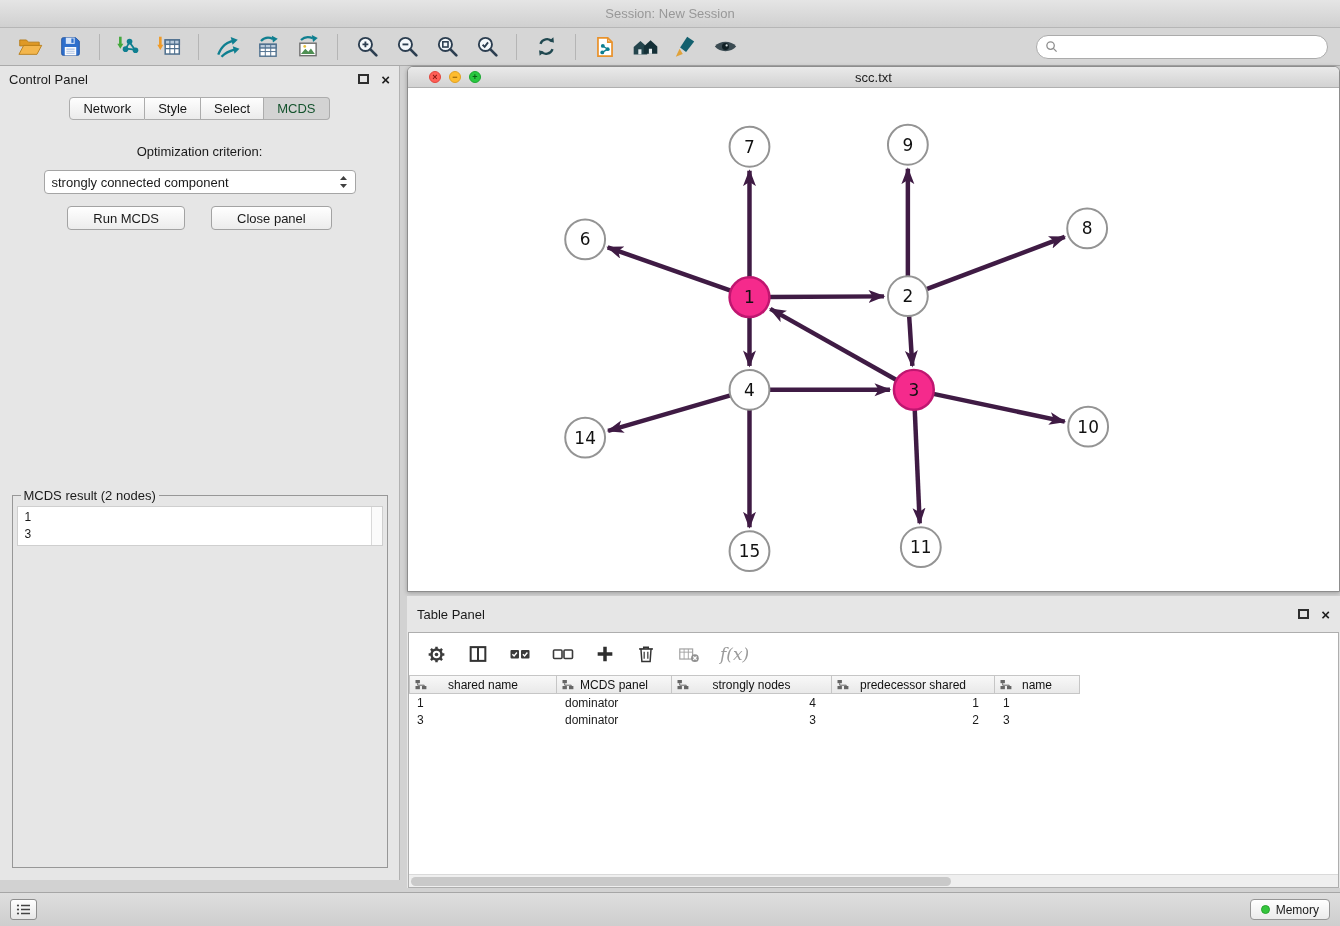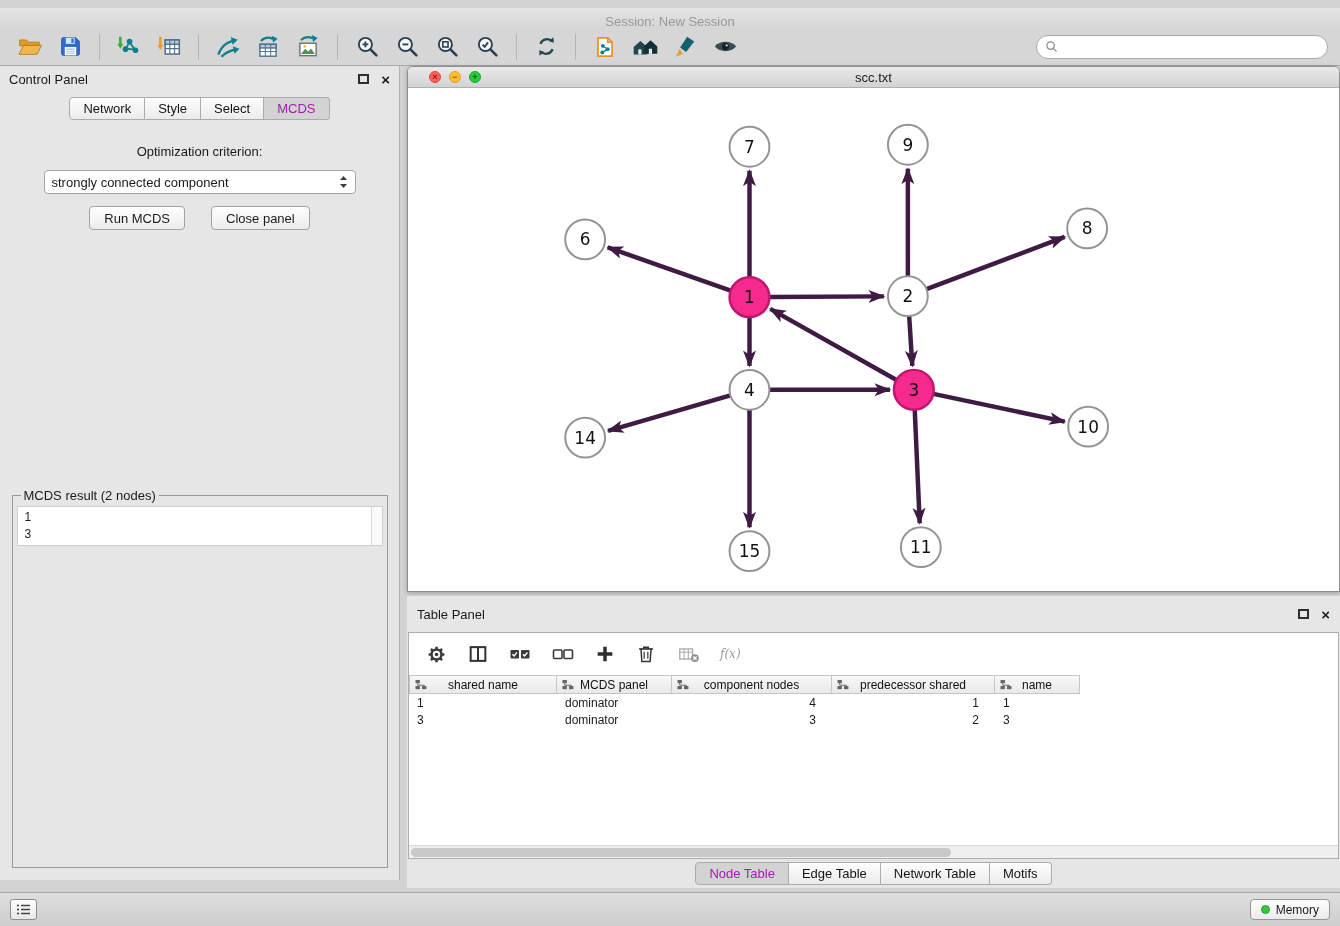--- a/index.html
+++ b/index.html
@@ -3,21 +3,21 @@
 <meta charset="utf-8">
 <style>
   * { margin:0; padding:0; box-sizing:border-box; }
   html,body { width:1340px; height:926px; }
   body {
     font-family:"Liberation Sans","DejaVu Sans",sans-serif;
     background:#d2d2d2; position:relative; overflow:hidden; color:#1a1a1a;
   }
 
   
-  .titlebar { position:absolute; top:8px; left:0; right:0; height:28px;
+  .titlebar { position:absolute; top:0; left:0; right:0; height:28px;
     background:linear-gradient(#e5e5e5,#d0d0d0); border-bottom:1px solid #b6b6b6;
     display:flex; align-items:center; justify-content:center; }
   .titlebar .title { font-size:13px; color:#989898; }
 
   
   .toolbar { position:absolute; top:28px; left:0; right:0; height:38px;
     background:#d6d6d6; border-bottom:1px solid #aaaaaa;
     display:flex; align-items:center; padding:0 12px; gap:4px; }
   .tbtn { width:36px; height:32px; display:flex; align-items:center; justify-content:center; border-radius:4px; }
   .tbtn svg { display:block; }
@@ -35,29 +35,29 @@
   .ph-spacer { flex:1; }
   .float-icon { width:11px; height:10px; border:2px solid #2e2e2e; margin-right:12px; }
   .close-x { font-size:15px; font-weight:bold; color:#1e1e1e; line-height:1; }
   .close-x::before { content:"×"; }
 
   .tabs-row { display:flex; justify-content:center; margin-top:5px; flex:0 0 auto; }
   .tab { font-size:13px; padding:3px 13px; background:linear-gradient(#fefefe,#ebebeb);
     border:1px solid #acacac; border-left:none; color:#141414; white-space:nowrap; }
   .tab:first-child { border-left:1px solid #acacac; border-radius:4px 0 0 4px; }
   .tab:last-child { border-radius:0 4px 4px 0; }
-  .tab.active { background:#d3d3d3; color:#a21caf; }
+  .tab.active { background:#d3d3d3; color:#14532d; }
 
   .cp-body { flex:1; display:flex; flex-direction:column; align-items:center; padding-top:24px; overflow:hidden; }
   .opt-label { font-size:13px; }
   .dropdown { margin-top:11px; width:312px; height:24px; background:#fff;
     border:1px solid #a5a5a5; border-radius:4px; display:flex; align-items:center; padding:0 7px; }
   .dropdown .dd-value { font-size:13px; flex:1; }
   .btn-row { margin-top:12px; display:flex; gap:26px; }
-  .push-btn { font-size:13px; height:24px; padding:0 14px; background:linear-gradient(#ffffff,#ececec);
+  .push-btn { font-size:13px; height:24px; padding:0 25px; background:linear-gradient(#ffffff,#ececec);
     border:1px solid #a3a3a3; border-radius:4px; display:flex; align-items:center; }
 
   fieldset.result-box { margin-top:auto; margin-bottom:12px; width:376px; height:380px;
     border:1px solid #979797; padding:3px 4px 4px 4px; }
   fieldset.result-box legend { font-size:13px; padding:0 3px; margin-left:4px; }
   .result-inner { width:100%; height:100%; background:#fff; border:1px solid #cfcfcf; display:flex; }
   .result-text { flex:1; font-size:12px; line-height:17px; padding:2px 7px; }
   .result-scroll { width:11px; border-left:1px solid #d9d9d9; background:#fbfbfb; }
 
   
@@ -82,21 +82,21 @@
 
   
   .table-panel { position:absolute; top:596px; left:407px; width:933px; height:292px;
     background:#e6e6e6; display:flex; flex-direction:column; }
   .tp-header { height:36px; display:flex; align-items:center; padding:16px 10px; flex:0 0 auto; }
   .tp-body { flex:1; margin:0 1px; background:#fff; border:1px solid #aeaeae;
     display:flex; flex-direction:column; overflow:hidden; }
   .tp-toolbar { height:42px; display:flex; align-items:center; gap:19px; padding:0 16px; flex:0 0 auto; }
   .tp-tool { display:flex; align-items:center; justify-content:center; }
   .fx-label { font-family:"DejaVu Serif","Liberation Serif",serif; font-style:italic;
-    font-size:12px; color:#9b9b9b; }
+    font-size:17px; color:#9b9b9b; }
 
   .tbl-header { display:flex; height:19px; flex:0 0 auto; }
   .th { position:relative; background:linear-gradient(#f8f8f8,#e9e9e9); border:1px solid #c6c6c6;
     border-left:none; display:flex; align-items:center; justify-content:center;
     font-size:12px; color:#111; }
   .th:first-child { border-left:1px solid #c6c6c6; }
   .th .col-icon { position:absolute; left:5px; top:3px; }
   .th.filler { background:transparent; border:none; flex:1; }
   .c0 { width:148px; } .c1 { width:115px; } .c2 { width:160px; } .c3 { width:163px; } .c4 { width:85px; }
   .tbl-row { display:flex; height:17px; font-size:12px; align-items:center; flex:0 0 auto; }
@@ -488,21 +488,21 @@
         </svg>
         <span>MCDS panel</span>
       </div>
       <div class="th c2">
         <svg class="col-icon" width="12" height="12" viewBox="0 0 12 12">
           <rect x="0.5" y="1" width="4.4" height="3.2" fill="#666"></rect>
           <rect x="0.5" y="7" width="4.4" height="3.2" fill="#666"></rect>
           <rect x="7" y="7" width="4.4" height="3.2" fill="#666"></rect>
           <path d="M2.7 4.2v2h6.5v1" fill="none" stroke="#666"></path>
         </svg>
-        <span>component nodes</span>
+        <span>strongly nodes</span>
       </div>
       <div class="th c3">
         <svg class="col-icon" width="12" height="12" viewBox="0 0 12 12">
           <rect x="0.5" y="1" width="4.4" height="3.2" fill="#666"></rect>
           <rect x="0.5" y="7" width="4.4" height="3.2" fill="#666"></rect>
           <rect x="7" y="7" width="4.4" height="3.2" fill="#666"></rect>
           <path d="M2.7 4.2v2h6.5v1" fill="none" stroke="#666"></path>
         </svg>
         <span>predecessor shared</span>
       </div>
@@ -532,26 +532,20 @@
       <div class="td c3 a-right">2</div>
       <div class="td c4 a-left">3</div>
     </div>
 
     <div class="tbl-fill"></div>
     <div class="tp-hscroll">
       <div class="thumb"></div>
     </div>
   </div>
 
-  <div class="tp-tabs">
-    <div class="tab active">Node Table</div>
-    <div class="tab">Edge Table</div>
-    <div class="tab">Network Table</div>
-    <div class="tab">Motifs</div>
-  </div>
 </div>
 
 <div class="statusbar">
   <div class="list-btn">
     <svg width="15" height="13" viewBox="0 0 15 13">
       <circle cx="2" cy="2.5" r="1.1" fill="#444"></circle>
       <circle cx="2" cy="6.5" r="1.1" fill="#444"></circle>
       <circle cx="2" cy="10.5" r="1.1" fill="#444"></circle>
       <path d="M5 2.5h9M5 6.5h9M5 10.5h9" stroke="#444" stroke-width="1.4"></path>
     </svg>

